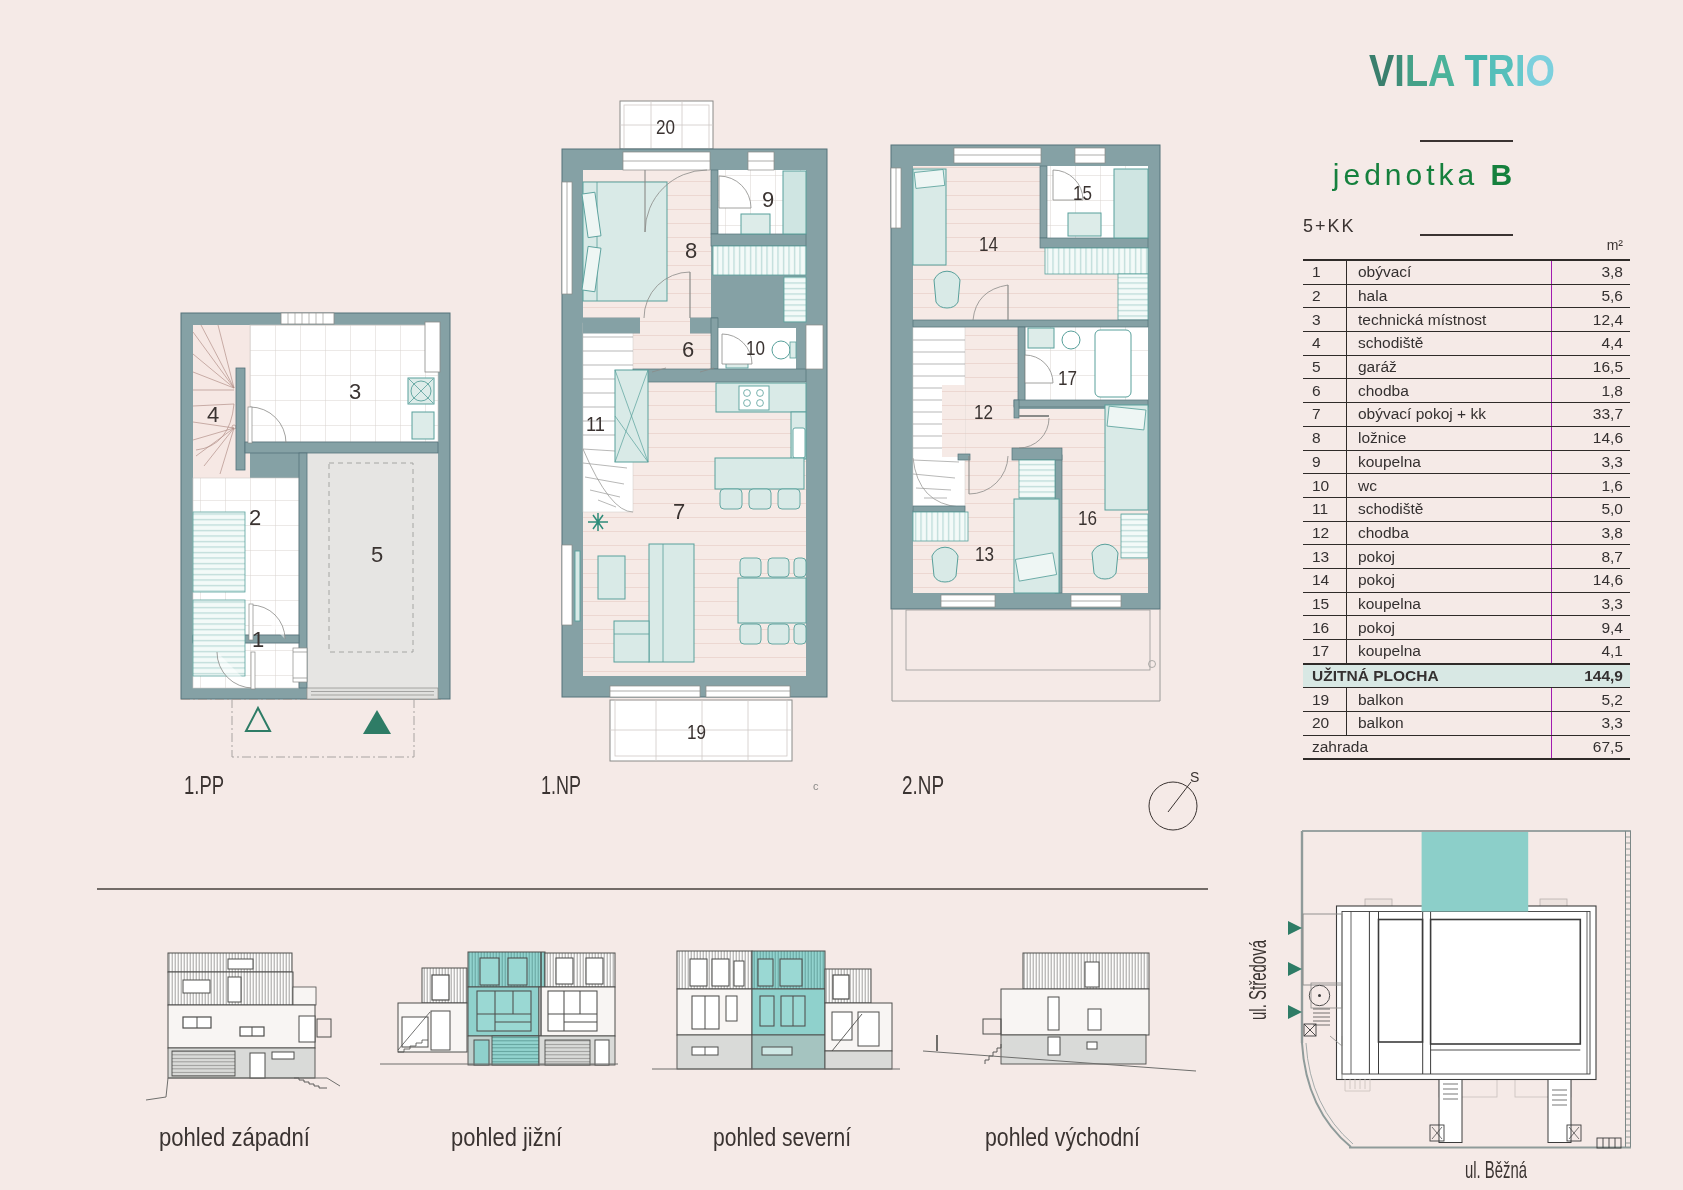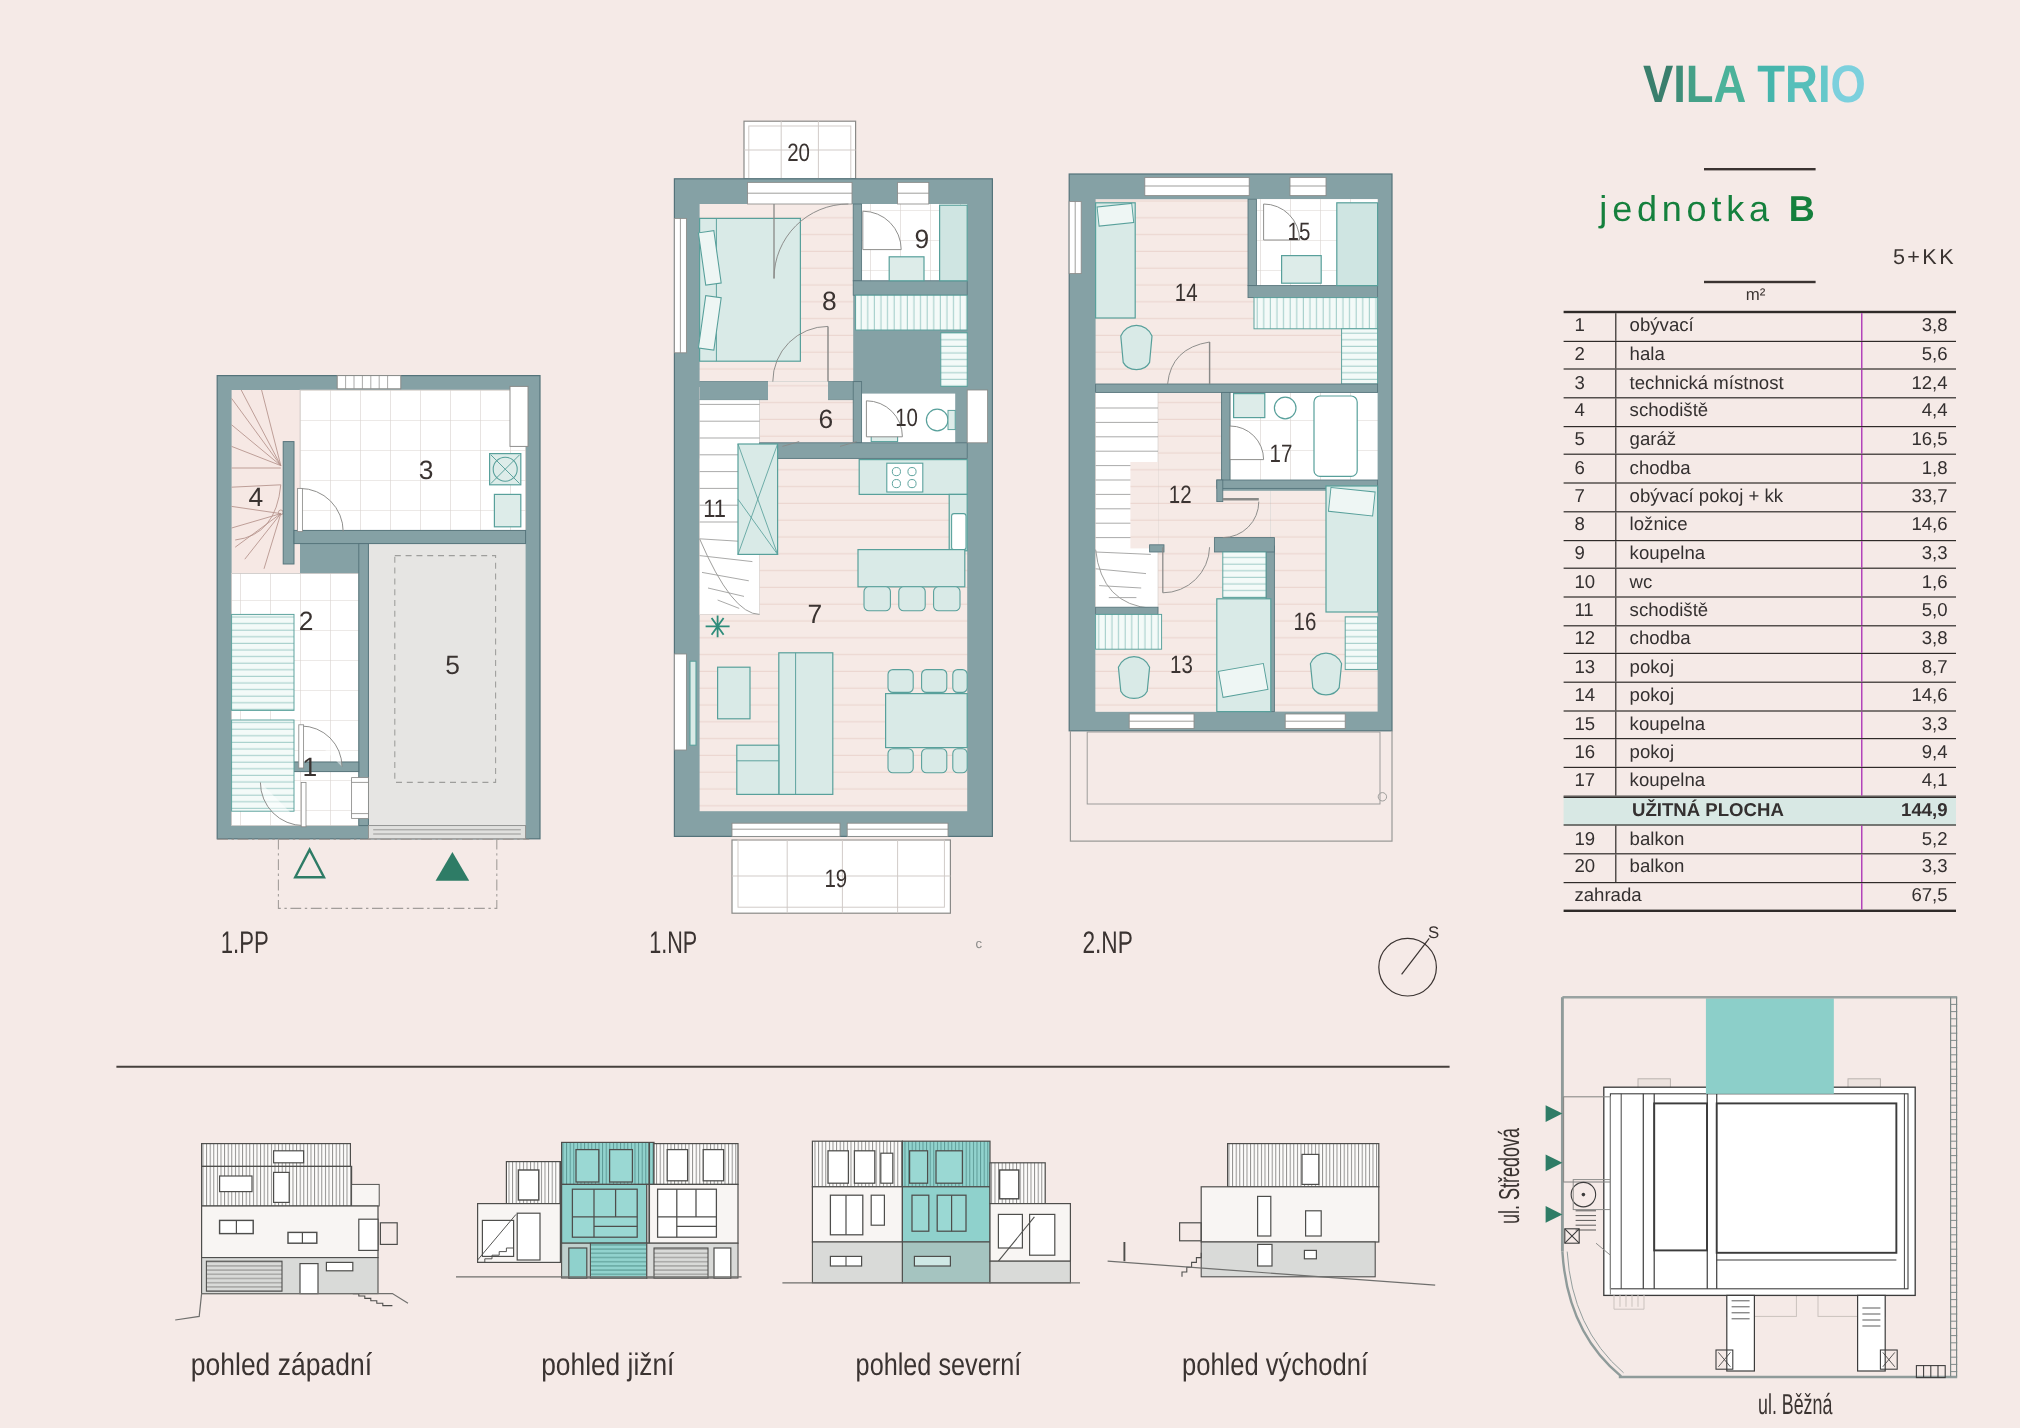--- a/index.html
+++ b/index.html
@@ -1,30 +1,30 @@
 <!DOCTYPE html>
 <html><head>
 <meta charset="utf-8">
 <style>
 html,body{margin:0;padding:0;width:1683px;height:1190px;background:#f5eae7;font-family:"Liberation Sans",sans-serif;overflow:hidden;}
 #logo{position:absolute;left:1298px;top:46px;width:327px;text-align:center;font-weight:bold;font-size:44px;letter-spacing:0;white-space:nowrap;}
 #logo .in{display:inline-block;transform:scaleX(0.86);transform-origin:50% 50%;}
 #jed{position:absolute;left:1261px;top:158px;width:327px;text-align:center;font-size:30px;font-weight:400;letter-spacing:4px;color:#15803d;}
 #jed b{font-weight:bold;}
-#kk{position:absolute;left:1303px;top:204px;width:327px;text-align:right;font-size:18px;letter-spacing:2px;color:#3a3331;}
+#kk{position:absolute;left:1303px;top:216px;width:327px;text-align:left;font-size:18px;letter-spacing:2px;color:#3a3331;}
 .rule{position:absolute;height:2px;background:#3a3331;}
-#m2{position:absolute;left:1303px;top:237px;width:320px;text-align:center;font-size:14px;color:#3a3331;}
+#m2{position:absolute;left:1303px;top:237px;width:320px;text-align:right;font-size:14px;color:#3a3331;}
 #tbl{position:absolute;left:1303px;top:259px;width:327px;border-top:2px solid #2f2b29;border-bottom:2px solid #2f2b29;font-size:15.5px;color:#343030;}
 #tbl .r{display:flex;height:22.7px;align-items:center;border-bottom:1px solid #2f2b29;}
 #tbl .r:last-child{border-bottom:none;}
 #tbl .n{width:43px;box-sizing:border-box;padding-left:9px;}
 #tbl .nm{width:205px;box-sizing:border-box;padding-left:11px;border-left:1px solid #2f2b29;align-self:stretch;display:flex;align-items:center;}
 #tbl .v{flex:1;text-align:right;box-sizing:border-box;padding-right:7px;border-left:1px solid #a21caf;align-self:stretch;display:flex;align-items:center;justify-content:flex-end;}
 #tbl .tot{background:#d8e8e4;font-weight:bold;border-top:1px solid #2f2b29;}
-#tbl .tot .nm2{width:248px;box-sizing:border-box;padding-left:9px;margin-left:48px;}
+#tbl .tot .nm2{width:248px;box-sizing:border-box;padding-left:9px;}
 </style>
 </head>
 <body>
 <svg width="1683" height="1190" viewBox="0 0 1683 1190" style="position:absolute;left:0;top:0">
 <defs>
 <pattern id="plank" width="10" height="14" patternUnits="userSpaceOnUse">
   <rect width="10" height="14" fill="#f6eae6"></rect>
   <line x1="0" y1="13.5" x2="10" y2="13.5" stroke="#ecd7d1" stroke-width="1"></line>
 </pattern>
 <pattern id="tile" width="25" height="25" patternUnits="userSpaceOnUse">

